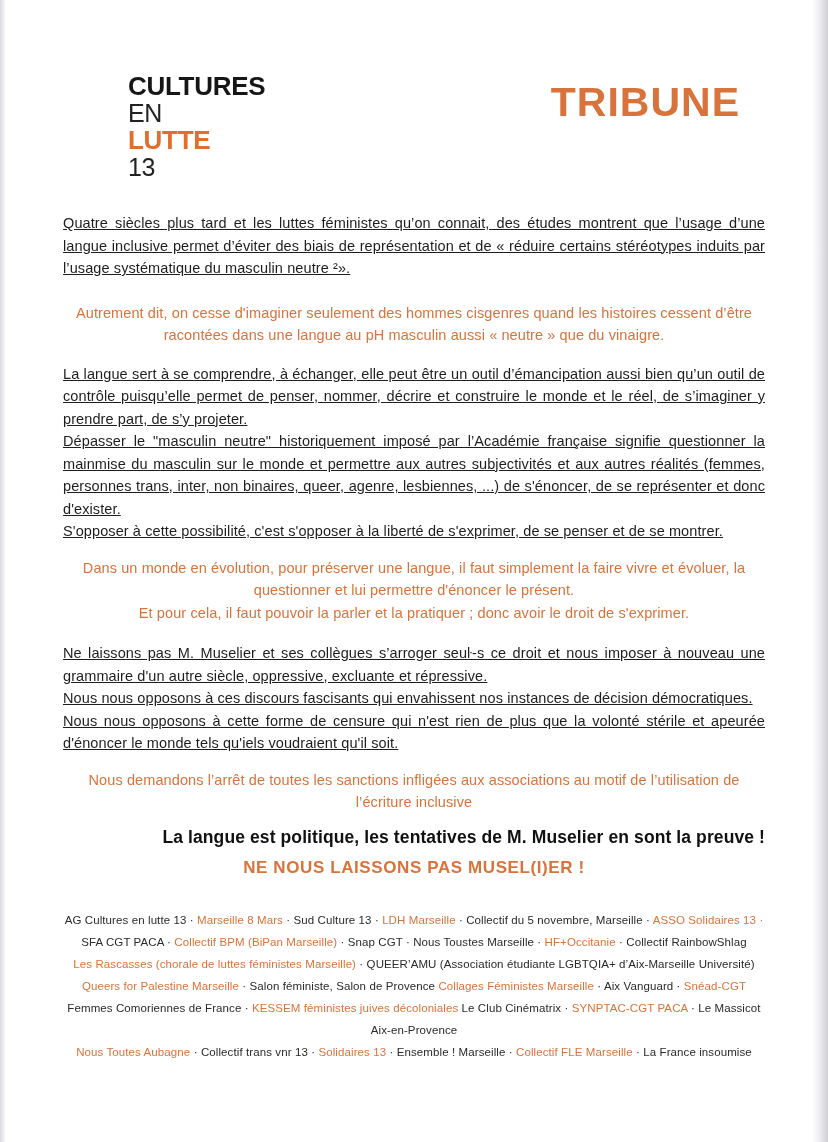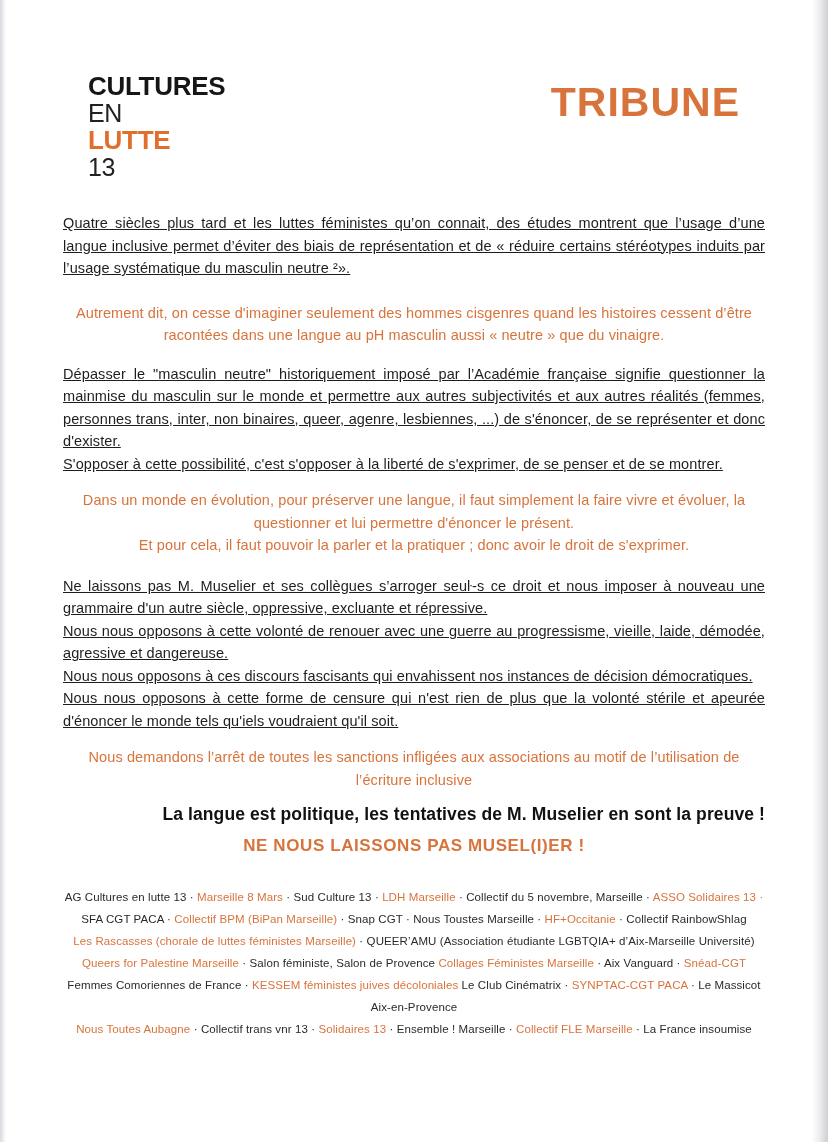--- a/index.html
+++ b/index.html
@@ -29,20 +29,21 @@
   .edge-right{
     position:absolute;right:0;top:0;bottom:0;width:16px;
     background:linear-gradient(to left,#cfcfd4 0px,#dcdce1 4px,#ececf0 8px,#ffffff 16px);
   }
   header{
     display:flex;
     justify-content:space-between;
     align-items:flex-start;
     padding:73px 88px 0 88px;
     height:187px;
+    margin-left:40px;
   }
   .logo{line-height:27px;letter-spacing:-0.3px;}
   .logo .l-heavy{font-weight:800;font-size:26px;color:#161616;}
   .logo .l-reg{font-weight:400;font-size:25px;color:#222;}
   .logo .l-orange{font-weight:800;font-size:26px;color:var(--logo-orange);}
   .doc-title{
     font-size:41px;
     font-weight:700;
     color:var(--accent);
     letter-spacing:1px;
@@ -112,32 +113,32 @@
     </div>
     <div class="doc-title">TRIBUNE</div>
   </header>
 
   <main class="content">
     <p class="body mt-intro">Quatre siècles plus tard et les luttes féministes qu’on connait, des études montrent que l’usage d’une langue inclusive permet d’éviter des biais de représentation et de « réduire certains stéréotypes induits par l’usage systématique du masculin neutre ²».</p>
 
     <p class="callout mt-callout1">Autrement dit, on cesse d'imaginer seulement des hommes cisgenres quand les histoires cessent d’être racontées dans une langue au pH masculin aussi « neutre » que du vinaigre.</p>
 
     <div class="mt-block1">
+      <p class="body">La langue sert à se comprendre, à échanger, elle peut être un outil d’émancipation aussi bien qu’un outil de contrôle puisqu’elle permet de penser, nommer, décrire et construire le monde et le réel, de s’imaginer y prendre part, de s’y projeter.</p>
       <p class="body">Dépasser le "masculin neutre" historiquement imposé par l’Académie française signifie questionner la mainmise du masculin sur le monde et permettre aux autres subjectivités et aux autres réalités (femmes, personnes trans, inter, non binaires, queer, agenre, lesbiennes, ...) de s'énoncer, de se représenter et donc d'exister.</p>
       <p class="body">S'opposer à cette possibilité, c'est s'opposer à la liberté de s'exprimer, de se penser et de se montrer.</p>
     </div>
 
     <div class="mt-calloutblock">
       <p class="callout">Dans un monde en évolution, pour préserver une langue, il faut simplement la faire vivre et évoluer, la questionner et lui permettre d'énoncer le présent.</p>
       <p class="callout">Et pour cela, il faut pouvoir la parler et la pratiquer ; donc avoir le droit de s'exprimer.</p>
     </div>
 
     <div class="mt-block2">
       <p class="body">Ne laissons pas M. Muselier et ses collègues s’arroger seuŀ-s ce droit et nous imposer à nouveau une grammaire d'un autre siècle, oppressive, excluante et répressive.</p>
-      <p class="body">Nous nous opposons à cette volonté de renouer avec une guerre au progressisme, vieille, laide, démodée, agressive et dangereuse.</p>
       <p class="body">Nous nous opposons à ces discours fascisants qui envahissent nos instances de décision démocratiques.</p>
       <p class="body">Nous nous opposons à cette forme de censure qui n'est rien de plus que la volonté stérile et apeurée d'énoncer le monde tels qu'iels voudraient qu'il soit.</p>
     </div>
 
     <p class="callout mt-callout3">Nous demandons l’arrêt de toutes les sanctions infligées aux associations au motif de l’utilisation de l’écriture inclusive</p>
 
     <h2 class="headline-black">La langue est politique, les tentatives de M. Muselier en sont la preuve !</h2>
     <h3 class="headline-orange">NE NOUS LAISSONS PAS MUSEL(I)ER !</h3>
 
     <div class="signatories">

